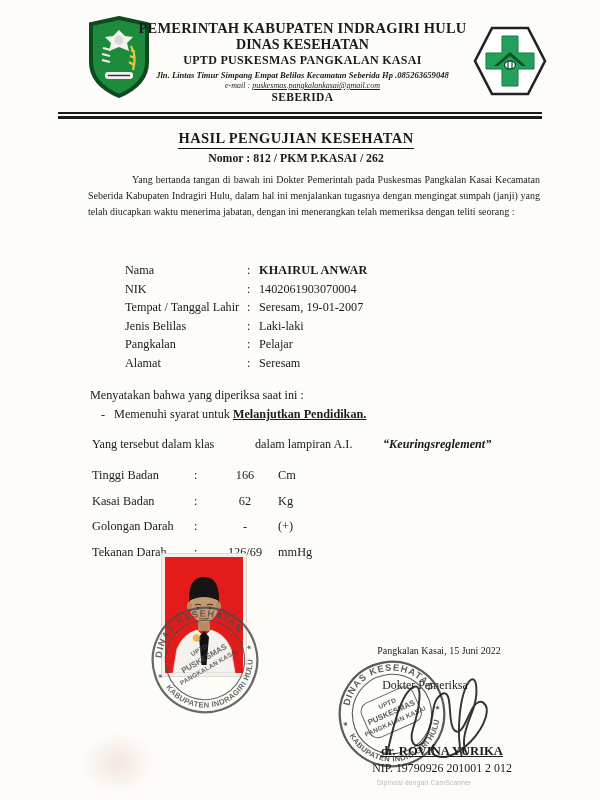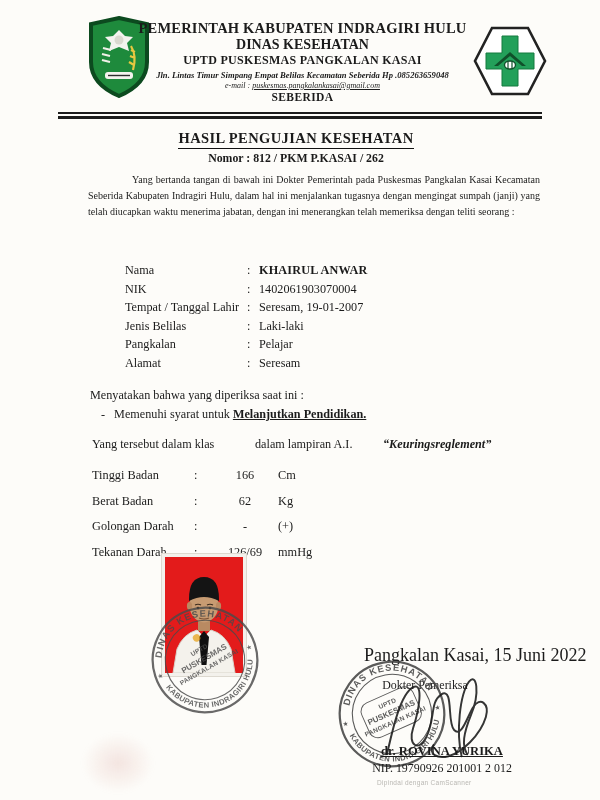--- a/index.html
+++ b/index.html
@@ -57,21 +57,21 @@
   .st-ring-inner{fill:none;stroke:currentColor;stroke-width:1.2;}
   .st-arc{font-size:10px;font-weight:bold;letter-spacing:1.2px;fill:currentColor;text-anchor:middle;
     font-family:"Liberation Sans",sans-serif;}
   .st-arc-bottom{font-size:8.2px;letter-spacing:.4px;}
   .st-box{fill:none;stroke:currentColor;stroke-width:1;}
   .st-center{fill:currentColor;text-anchor:middle;font-weight:bold;font-size:8.6px;
     font-family:"Liberation Sans",sans-serif;}
   .st-center-sm{font-size:7px;letter-spacing:.2px;}
   .st-star{fill:currentColor;font-size:7px;}
   
-  .date-line{position:absolute;left:364px;top:645px;width:150px;text-align:center;font-size:18px;white-space:nowrap;}
+  .date-line{position:absolute;left:364px;top:645px;width:150px;text-align:center;font-size:10px;white-space:nowrap;}
   .role-line{position:absolute;left:350px;top:678px;width:150px;text-align:center;font-size:11.9px;}
   .signature{position:absolute;left:372px;top:670px;width:140px;height:94px;}
   .doctor-name{position:absolute;left:362px;top:744px;width:160px;text-align:center;
     font-size:12.6px;font-weight:bold;text-decoration:underline;white-space:nowrap;}
   .doctor-nip{position:absolute;left:356px;top:761px;width:172px;text-align:center;font-size:11.9px;white-space:nowrap;}
   .watermark{position:absolute;left:377px;top:779px;font-size:6.5px;color:#b9b7b2;
     font-family:"Liberation Sans",sans-serif;letter-spacing:.3px;}
   .smudge{position:absolute;left:82px;top:733px;width:72px;height:60px;
     background:radial-gradient(closest-side,rgba(216,160,150,.25),rgba(216,160,150,0));filter:blur(2px);}
 </style>
@@ -164,21 +164,21 @@
   </div>
 
   <div class="meas">
     <div class="mrow">
       <span>Tinggi Badan</span>
       <span>:</span>
       <span class="mval">166</span>
       <span>Cm</span>
     </div>
     <div class="mrow">
-      <span>Berat Badan</span>
+      <span>Kasai Badan</span>
       <span>:</span>
       <span class="mval">62</span>
       <span>Kg</span>
     </div>
     <div class="mrow">
       <span>Golongan Darah</span>
       <span>:</span>
       <span class="mval">-</span>
       <span>(+)</span>
     </div>

